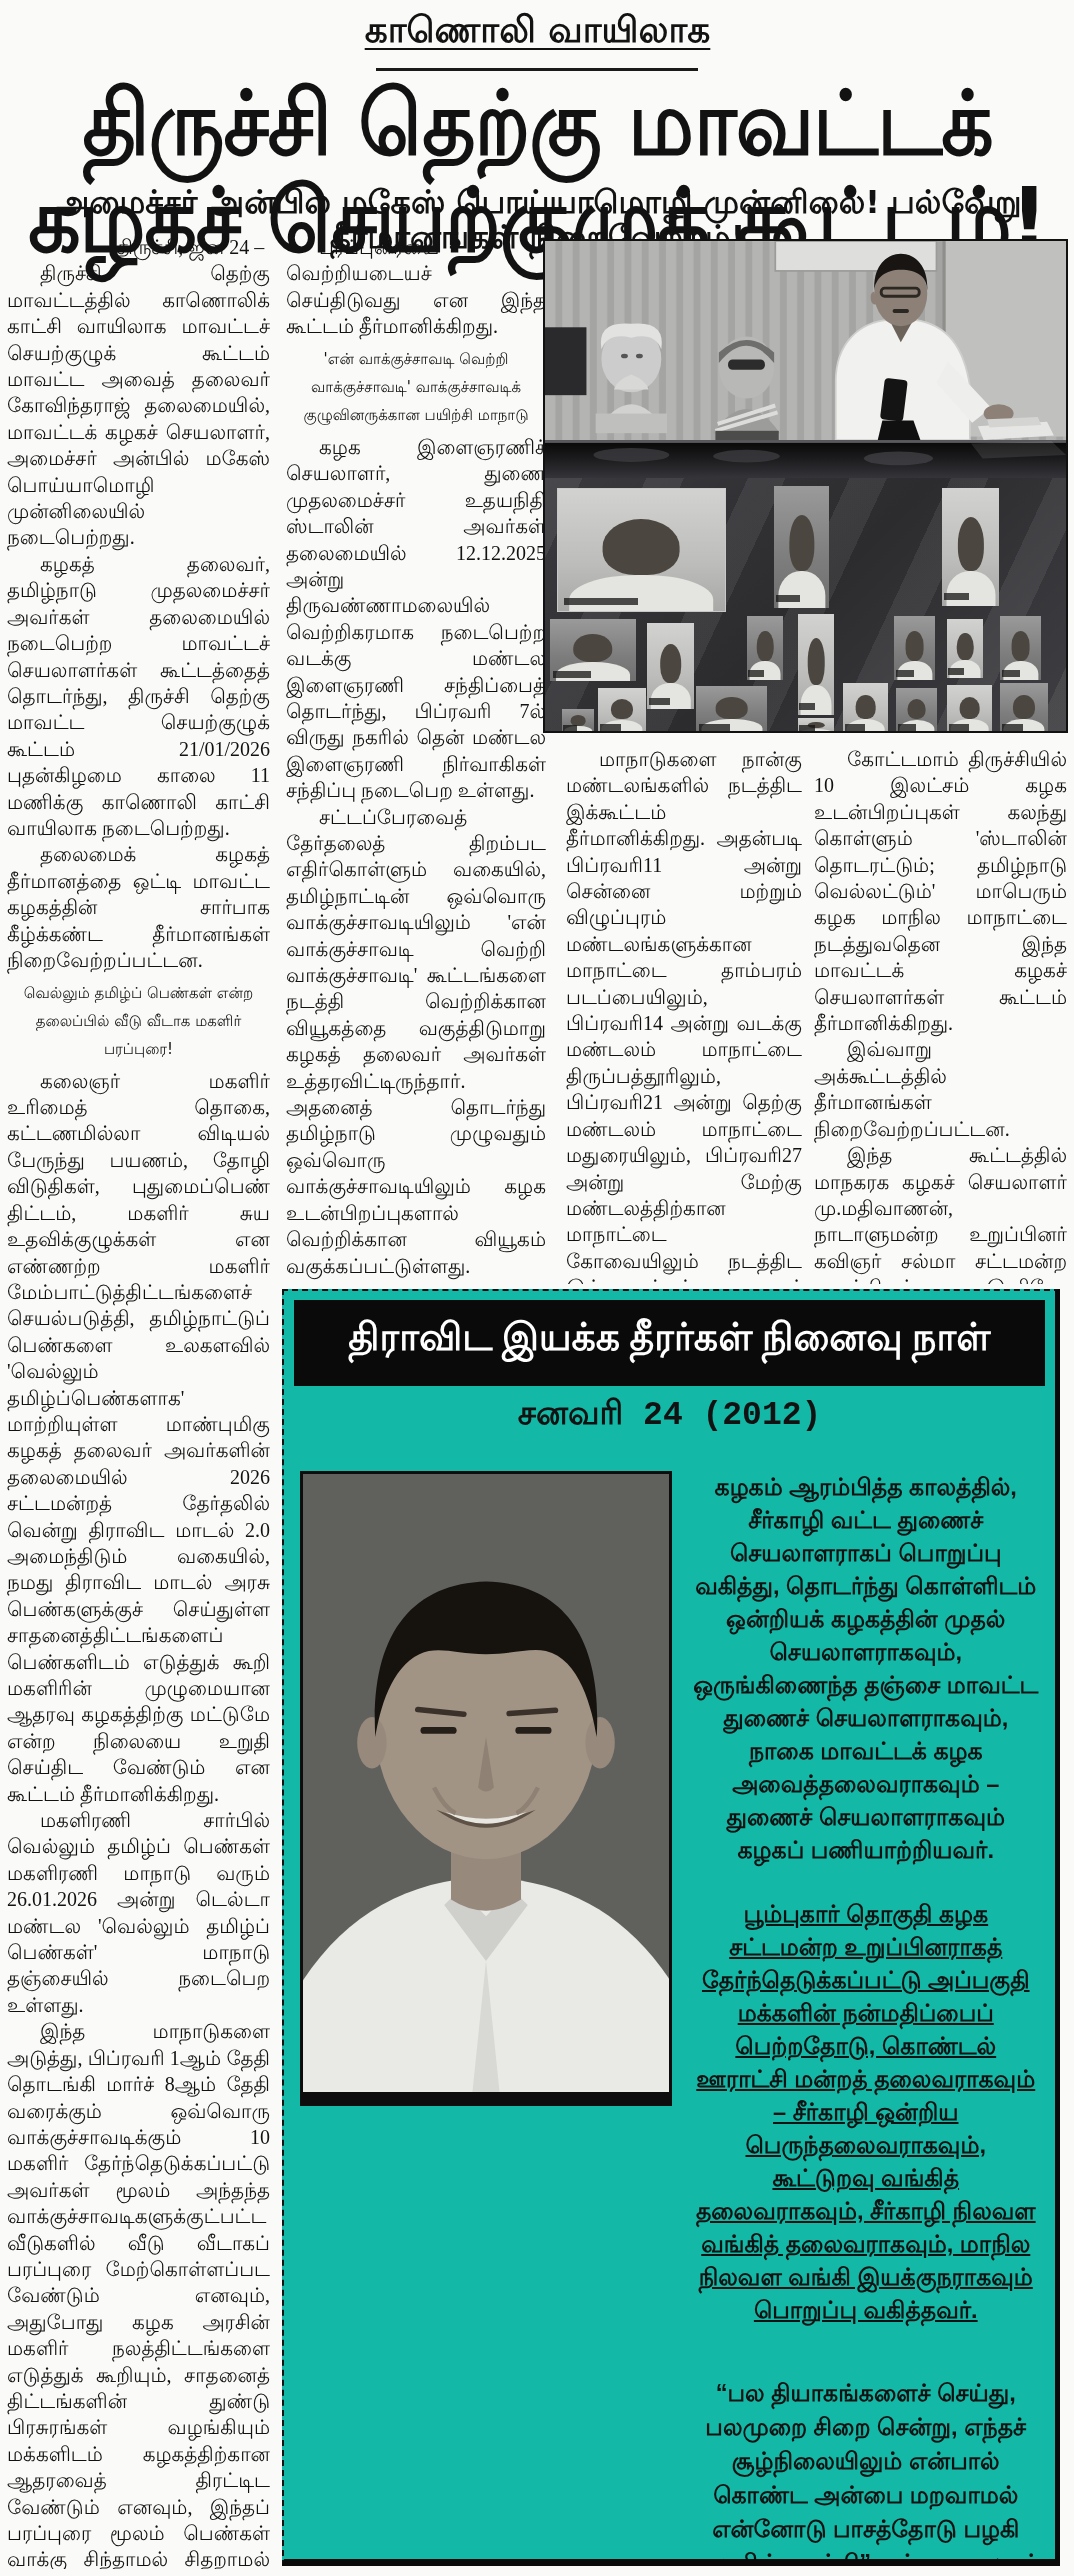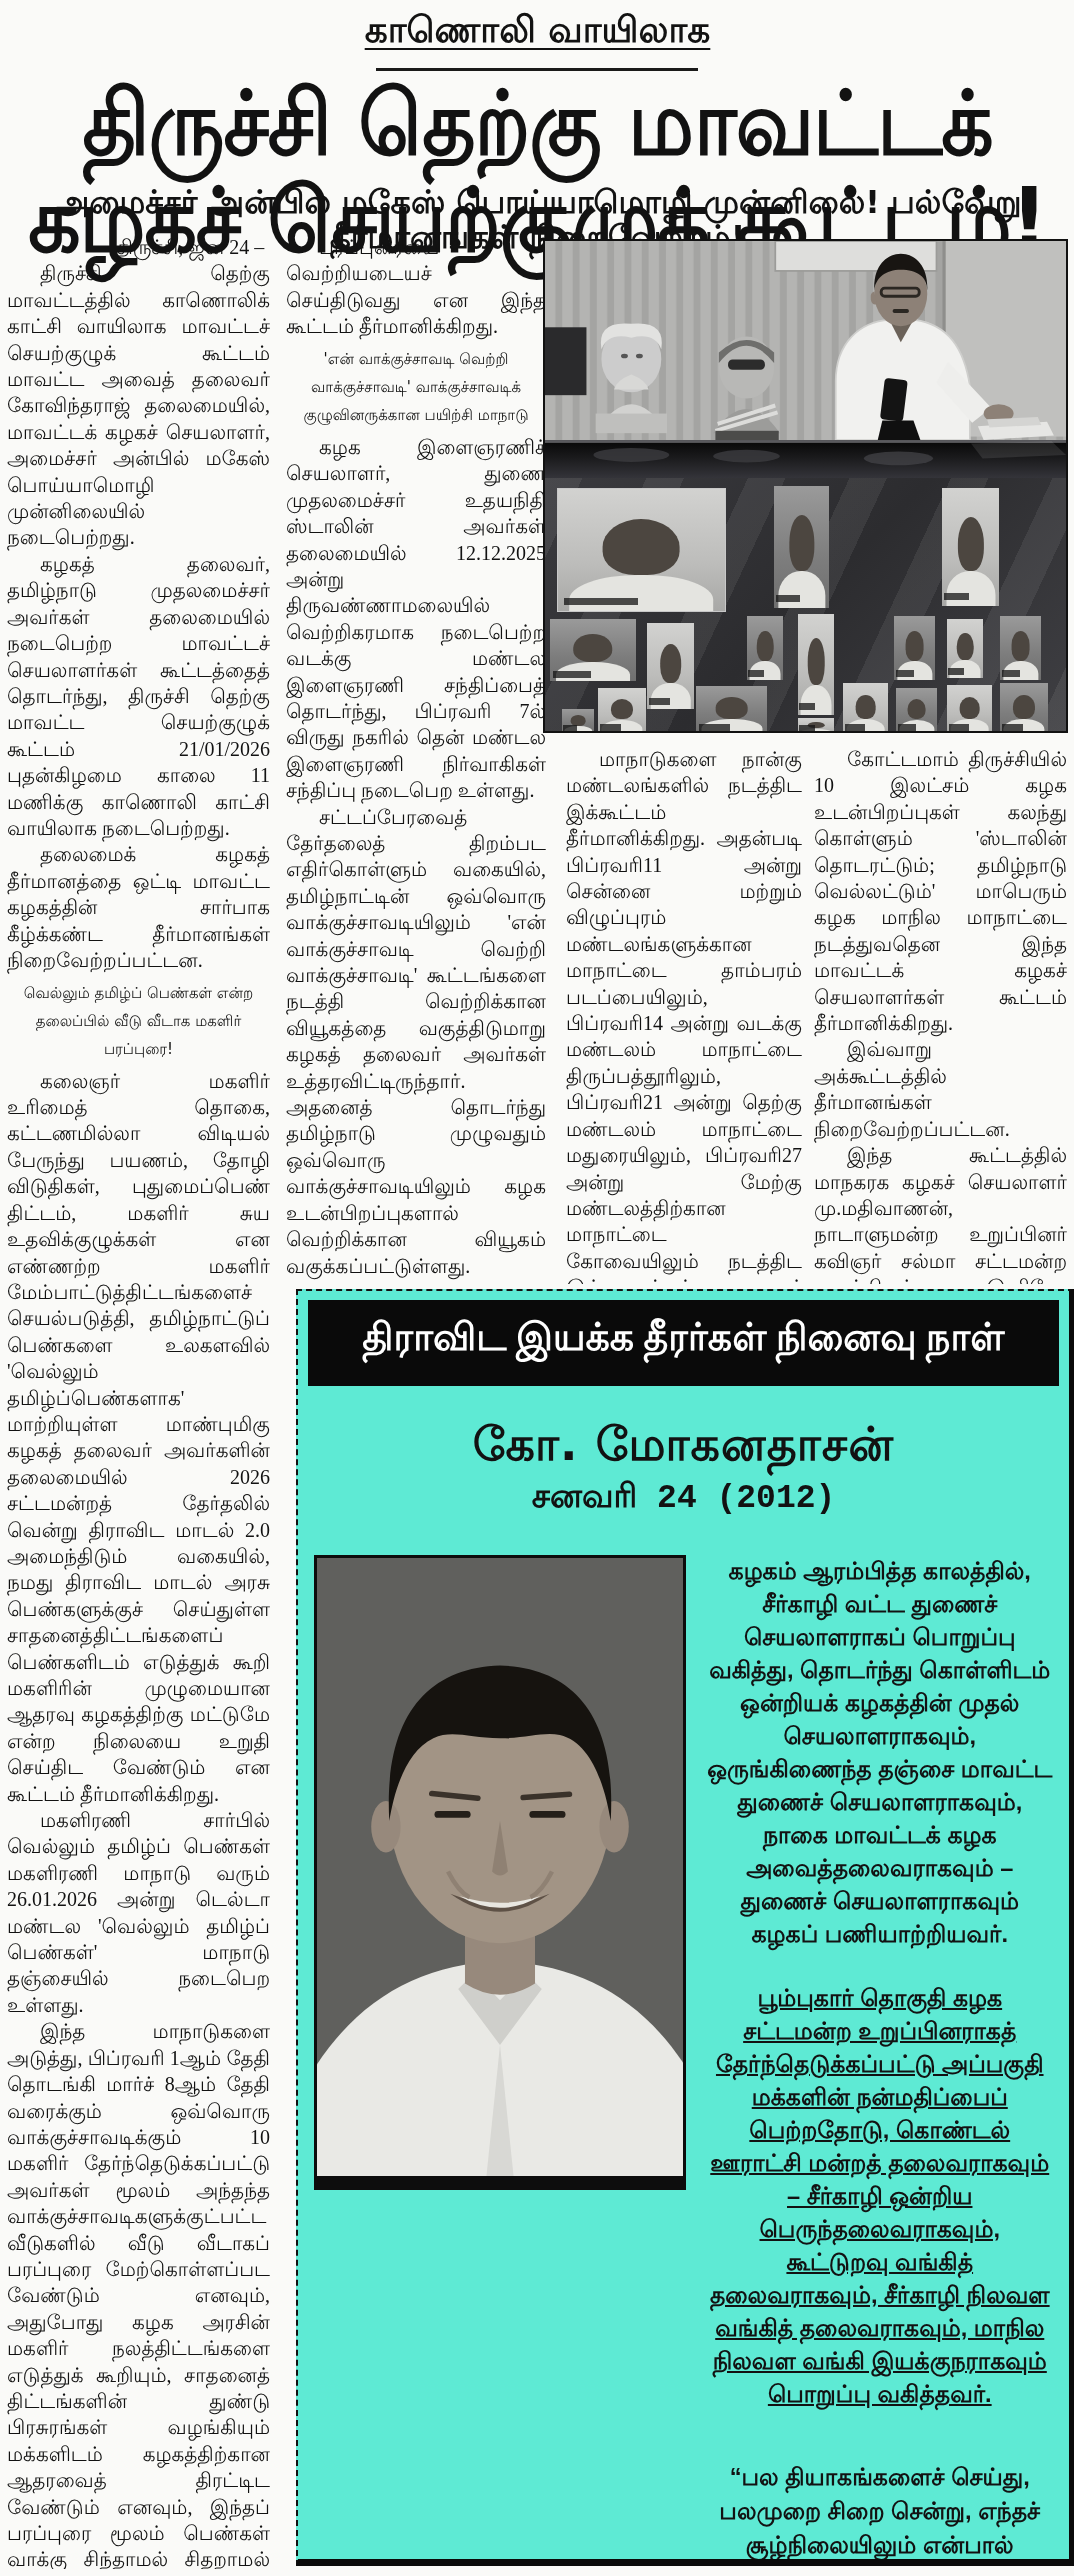--- a/index.html
+++ b/index.html
@@ -77,22 +77,22 @@
     position:absolute;left:50%;bottom:-12%;width:86%;height:42%;
     transform:translateX(-50%);border-radius:48% 48% 0 0;
     background:#e4e4e0;
   }
   .tile .label{
     position:absolute;left:4%;bottom:5%;width:44%;height:7px;
     background:rgba(20,20,20,0.75);
   }
   
   #memorial{
-    position:absolute;left:296px;top:1289px;width:778px;height:1277px;
-    box-sizing:border-box;background:#5eead4;
+    position:absolute;left:282px;top:1289px;width:778px;height:1277px;
+    box-sizing:border-box;background:#14b8a6;
     border-top:2.9px dashed #111;border-left:2.9px dashed #111;
     border-right:5.2px solid #0a0a0a;border-bottom:7.5px solid #0a0a0a;
     overflow:hidden;
   }
   .mem-banner{
     margin:9.2px 10.3px 0 10.3px;background:#0a0a0a;color:#ffffff;
     text-align:center;font-weight:bold;font-size:38px;line-height:1.15;
     padding:16px 5.7px 26.4px 5.7px;
     font-family:"Liberation Serif","DejaVu Serif",serif;
   }
@@ -307,21 +307,20 @@
       <div class="tile light" style="left: 253px; top: 240px; width: 36px; height: 15px;">
         <div class="head"></div>
         <div class="bust"></div>
         <div class="label"></div>
       </div>
     </div>
 </div>
 
 <div id="memorial">
   <div class="mem-banner">திராவிட இயக்க தீரர்கள் நினைவு நாள்</div>
-  <div class="mem-name">கோ. மோகனதாசன்</div>
   <div class="mem-date">சனவரி 24 (2012)</div>
   <div class="mem-body">
     <div class="portrait">
       <svg viewBox="0 0 648 1104" preserveAspectRatio="none">
         <rect x="0" y="0" width="648" height="1104" fill="#646462"></rect>
         <rect x="0" y="0" width="648" height="1104" fill="#585856" opacity="0.35"></rect>
 
         <path d="M-10,1104 L-10,920 C70,790 180,726 324,720 C470,726 580,790 660,920 L660,1104 Z" fill="#e9e9e5"></path>
         <path d="M250,770 L324,870 L398,770 L370,742 L324,790 L278,742 Z" fill="#cfcfcb"></path>
         <path d="M324,870 L300,1104 L348,1104 Z" fill="#d8d8d4"></path>

